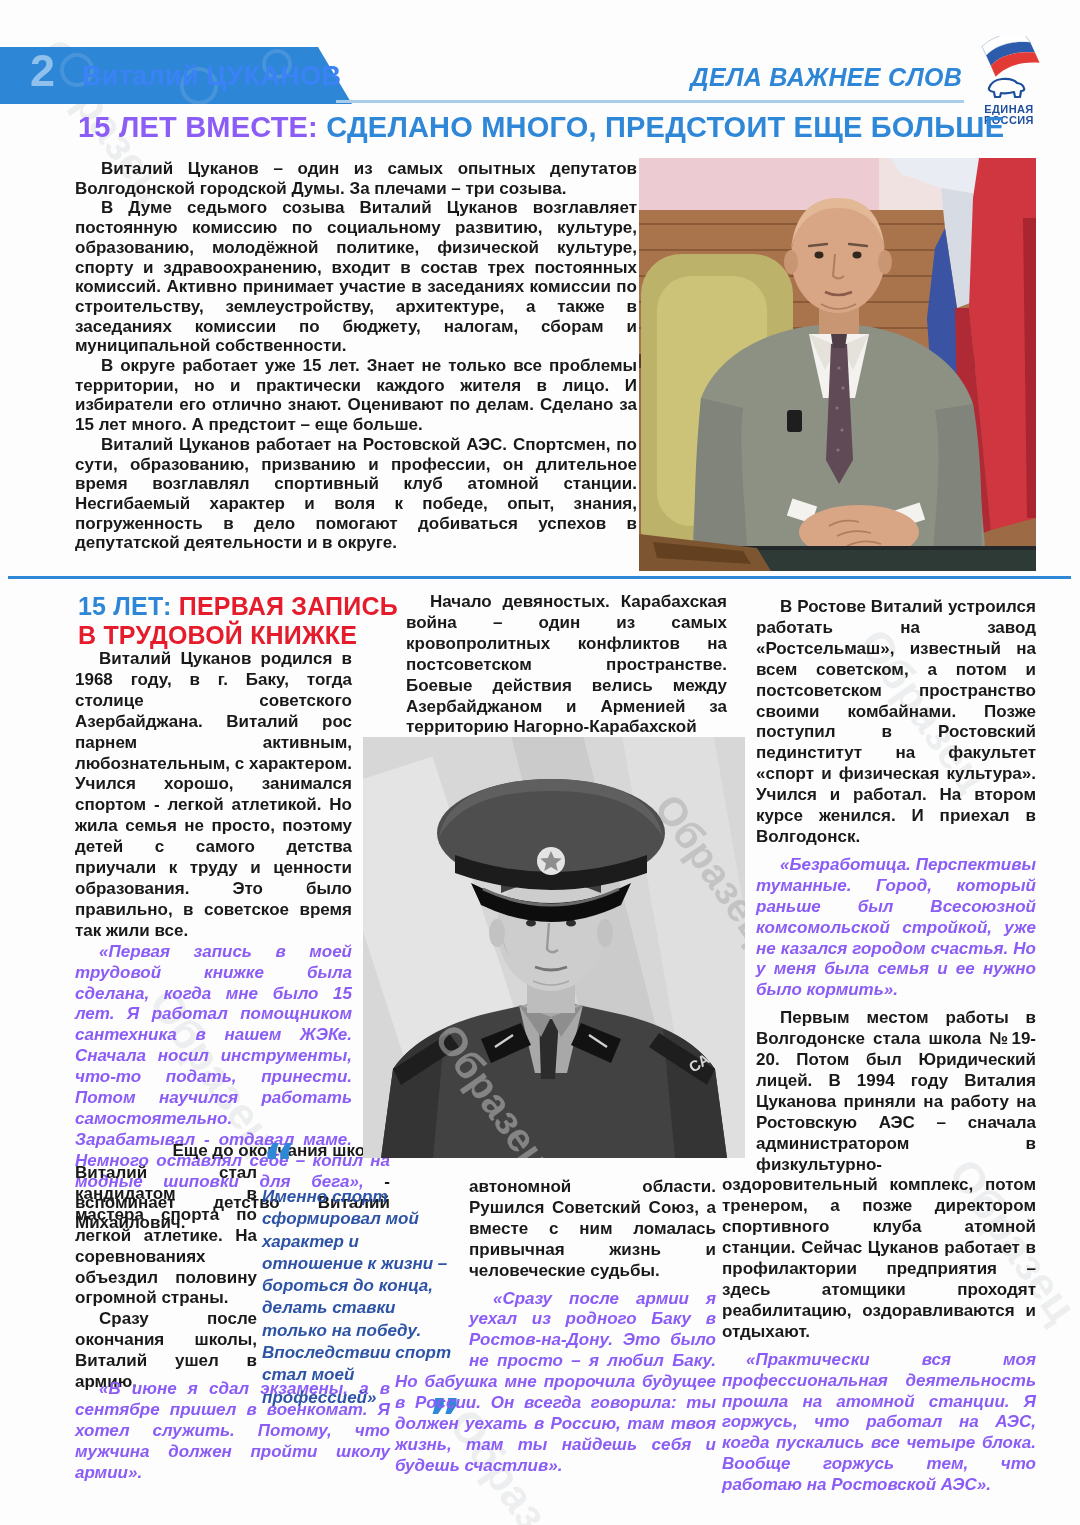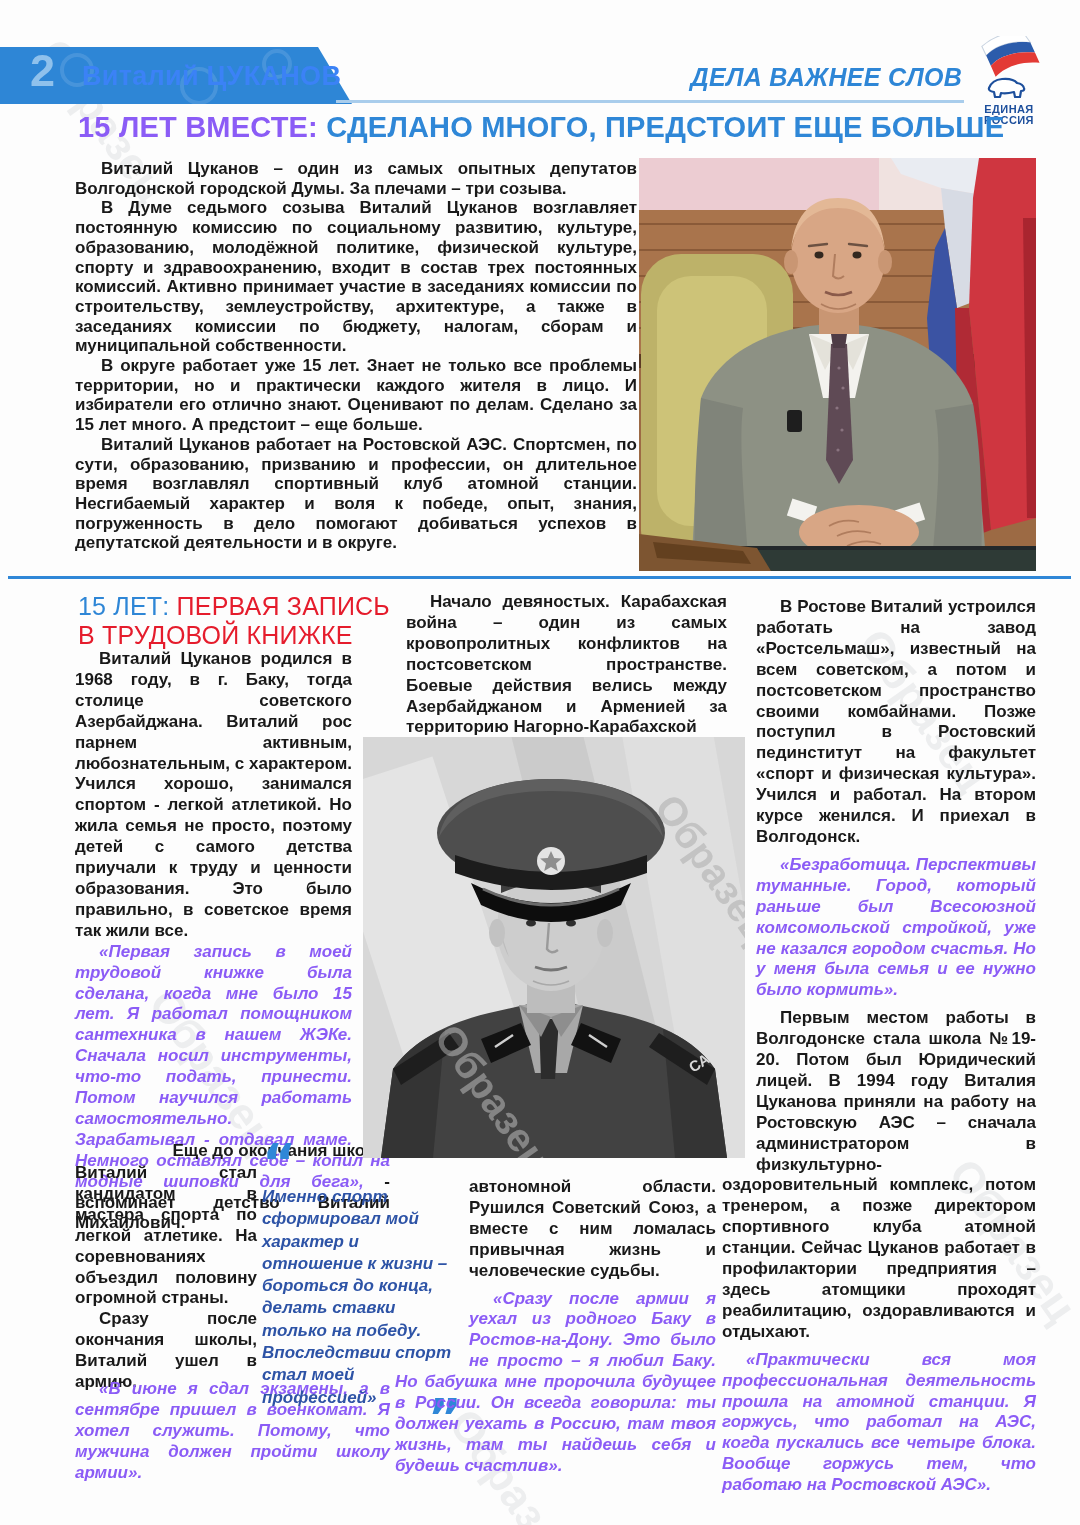--- a/index.html
+++ b/index.html
@@ -25,21 +25,21 @@
   
   .intro{left:75px;top:159px;width:562px;font-size:17px;font-weight:600;line-height:19.7px;
     text-align:justify;}
   .intro p{margin:0;text-indent:26px;}
   .photo-main{left:639px;top:158px;width:397px;height:413px;}
   .divider{left:8px;top:576px;width:1063px;height:3px;background:#2f87d7;}
   
   .col{font-size:17px;font-weight:600;line-height:20.9px;text-align:justify;}
   .col p{margin:0;text-indent:24px;}
   .gap{margin-top:7px !important;}
-  .colhead{font-size:25px;font-weight:400;line-height:29px;text-align:left;letter-spacing:.2px;}
+  .colhead{font-size:25px;font-weight:700;line-height:29px;text-align:left;letter-spacing:.2px;}
   .blue{color:#2e86d6}.red{color:#e51c2c}
   .q{color:#8b5cf6;font-style:italic;}
   .sp{background:transparent;}
   .sp-a{float:right;width:38px;height:400px;margin-top:86px;}
   .sp-b{float:right;width:133px;height:208px;}
   .sp-c{float:left;width:74px;height:193px;}
   .sp-d{float:left;width:34px;height:422px;margin-top:143px;}
   
   .pullquote{left:262px;top:1150px;width:200px;text-align:left;}
   .pq-mark{font-size:52px;line-height:26px;font-weight:800;color:#2f87d7;font-family:"DejaVu Sans",sans-serif;}

